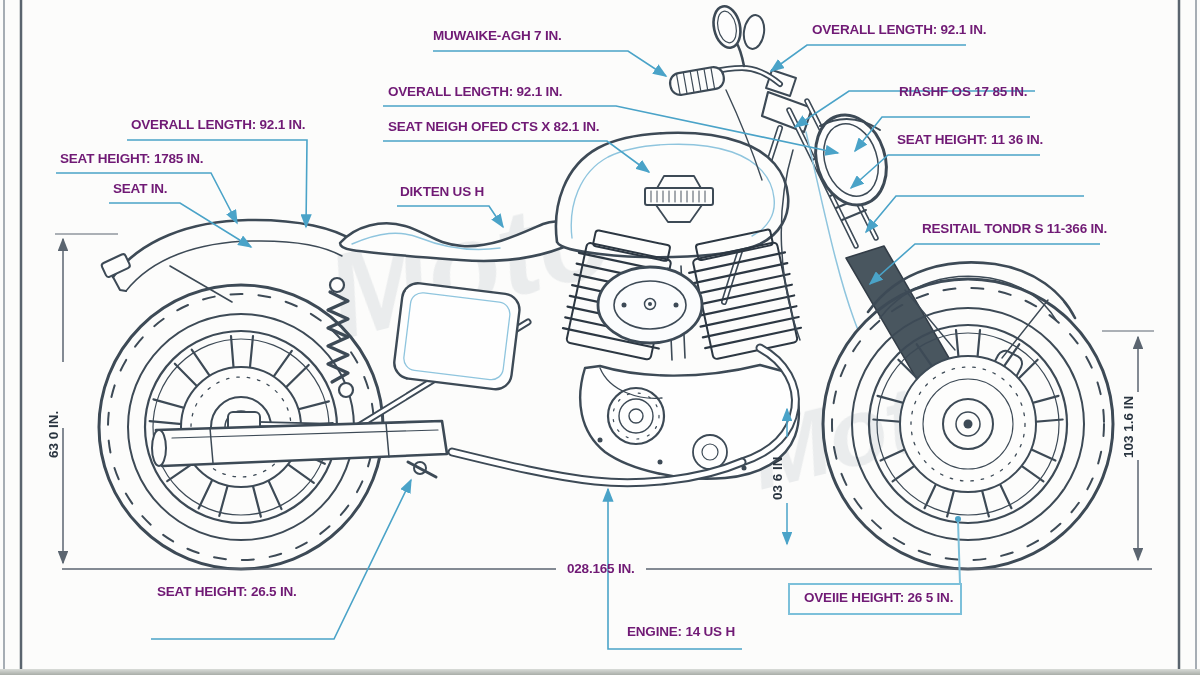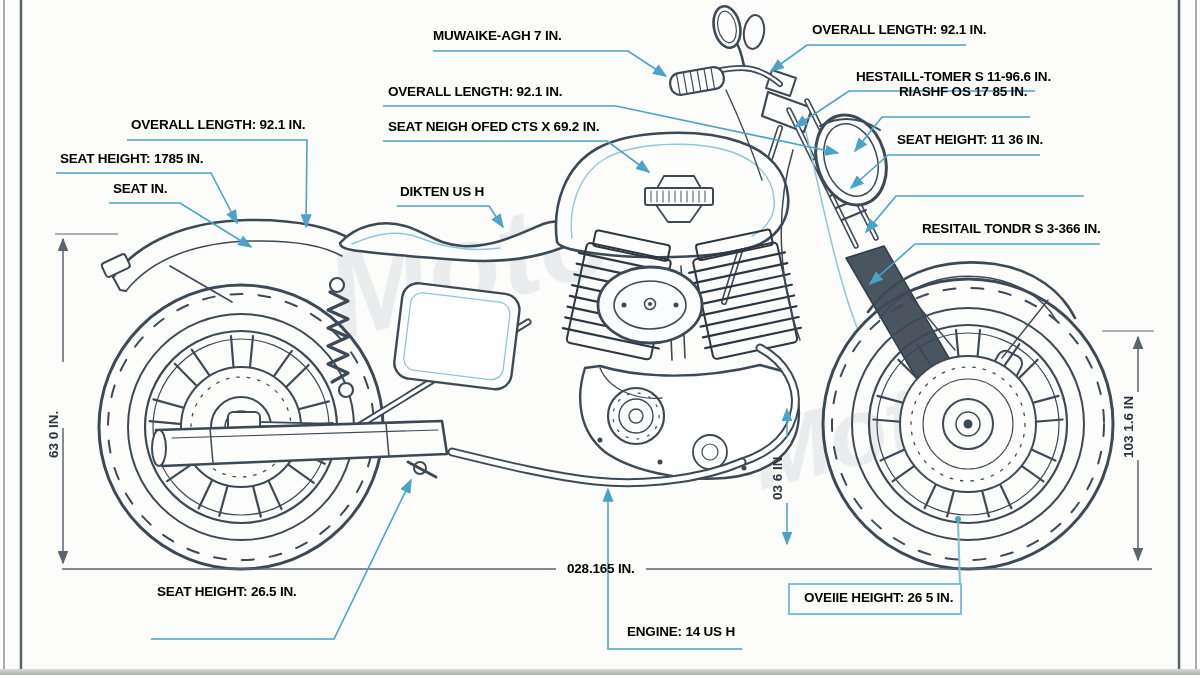--- a/index.html
+++ b/index.html
@@ -1,20 +1,20 @@
 <!DOCTYPE html>
 <html><head>
 <meta charset="utf-8">
 <style>
   html,body{margin:0;padding:0;background:#e8e8e6;}
   .stage{position:relative;width:1200px;height:675px;background:#fcfcfb;overflow:hidden;
          font-family:"Liberation Sans",sans-serif;}
   .stage svg.draw{position:absolute;left:0;top:0;}
   .lbl{position:absolute;white-space:nowrap;font-weight:bold;font-size:13.5px;
-       color:#000000;letter-spacing:-0.2px;line-height:1.25;}
+       color:#701a75;letter-spacing:-0.2px;line-height:1.25;}
   .bottom-strip{position:absolute;left:0;bottom:0;width:1200px;height:6px;
        background:linear-gradient(#d9dcd8,#a9ada8);}
 </style>
 </head>
 <body>
 
 <div class="stage">
 
 <svg class="draw" width="1200" height="675" viewBox="0 0 1200 675">
   <defs>
@@ -330,29 +330,28 @@
     <line x1="21" y1="0" x2="21" y2="675" stroke="#5a646e" stroke-width="2.5"></line>
   </g>
   <g stroke-linecap="butt">
     <line x1="1179" y1="0" x2="1179" y2="675" stroke="#5a646e" stroke-width="2.5"></line>
     <line x1="1196" y1="0" x2="1196" y2="675" stroke="#8a939c" stroke-width="1.5"></line>
   </g>
 </svg>
 
 <div class="lbl" style="left:433px;top:28px">MUWAIKE-AGH 7 IN.</div>
 <div class="lbl" style="left:388px;top:84px">OVERALL LENGTH: 92.1 IN.</div>
-<div class="lbl" style="left:388px;top:119px">SEAT NEIGH OFED CTS X 69.2 IN.</div>
+<div class="lbl" style="left:388px;top:119px">SEAT NEIGH OFED CTS X 82.1 IN.</div>
 <div class="lbl" style="left:400px;top:184px">DIKTEN US H</div>
 <div class="lbl" style="left:131px;top:117px">OVERALL LENGTH: 92.1 IN.</div>
 <div class="lbl" style="left:60px;top:151px">SEAT HEIGHT: 1785 IN.</div>
 <div class="lbl" style="left:113px;top:181px">SEAT IN.</div>
 <div class="lbl" style="left:812px;top:22px">OVERALL LENGTH: 92.1 IN.</div>
-<div class="lbl" style="left:856px;top:69px">HESTAILL-TOMER S 11-96.6 IN.</div>
 <div class="lbl" style="left:899px;top:84px">RIASHF OS 17 85 IN.</div>
 <div class="lbl" style="left:897px;top:132px">SEAT HEIGHT: 11 36 IN.</div>
-<div class="lbl" style="left:922px;top:221px">RESITAIL TONDR S 3-366 IN.</div>
+<div class="lbl" style="left:922px;top:221px">RESITAIL TONDR S 11-366 IN.</div>
 <div class="lbl" style="left:157px;top:584px">SEAT HEIGHT: 26.5 IN.</div>
 <div class="lbl" style="left:627px;top:624px">ENGINE: 14 US H</div>
 <div class="lbl" style="left:804px;top:590px">OVEIIE HEIGHT: 26 5 IN.</div>
 <div class="lbl" style="left:567px;top:561px">028.165 IN.</div>
 
 <div class="bottom-strip"></div>
 </div>
 
 </body></html>

